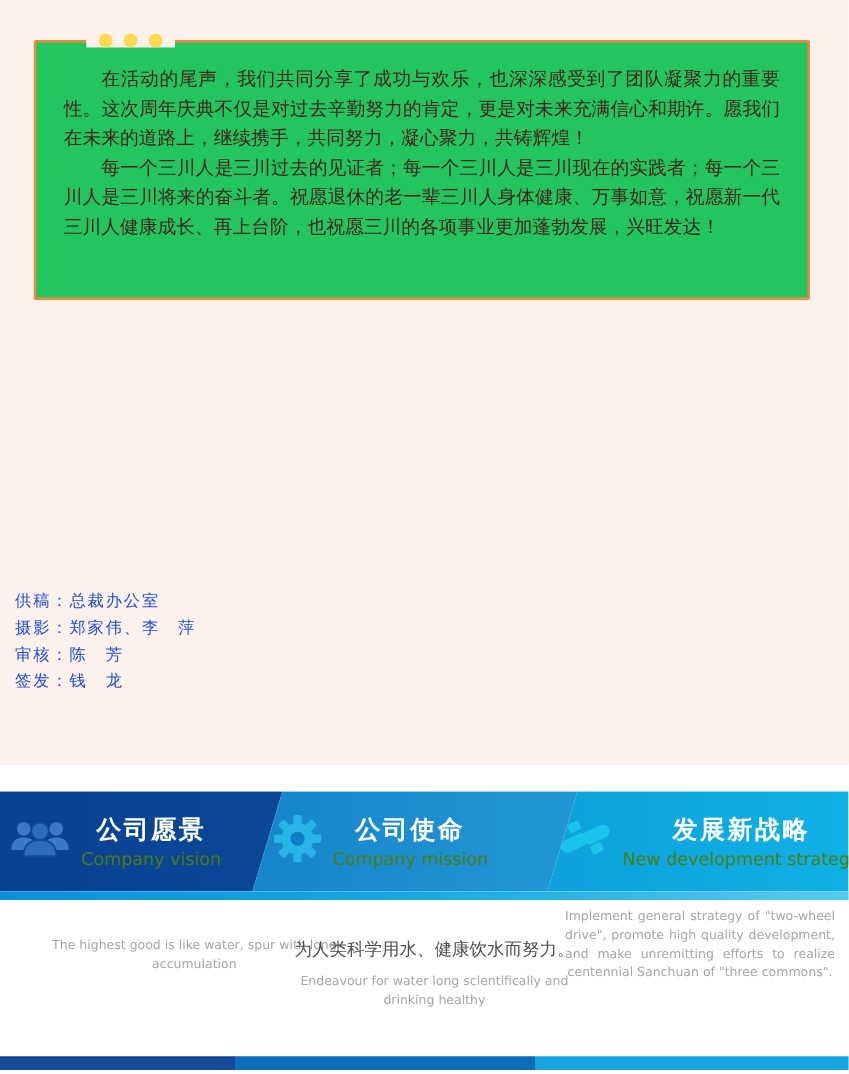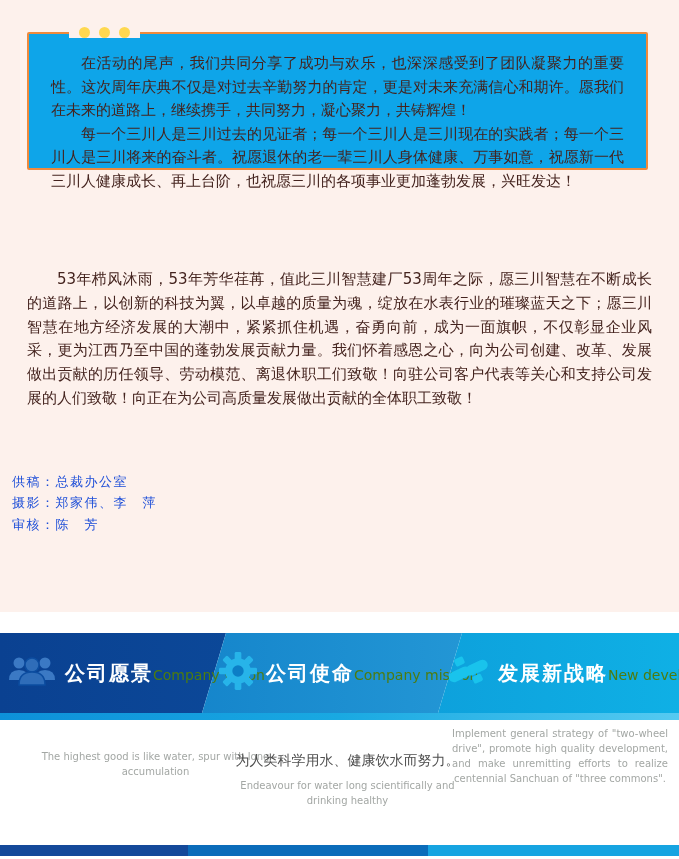--- a/index.html
+++ b/index.html
@@ -2,22 +2,22 @@
 <html><head>
 <meta charset="utf-8">
 <style>
   html,body{margin:0;padding:0}
   body{width:679px;height:859px;position:relative;background:#ffffff;
        font-family:"DejaVu Sans","Liberation Sans",sans-serif;overflow:hidden}
   .page{position:absolute;inset:0}
   .pink{position:absolute;top:0;left:0;width:679px;height:612px;background:#fdf1ec}
 
   
-  .qbox{position:absolute;top:32px;left:27px;width:621px;height:138px;
-        border:2px solid #ef8a3d;border-radius:2px;background:#0ea5e9;box-sizing:border-box}
+  .qbox{position:absolute;top:32px;left:27px;width:621px;height:208px;
+        border:2px solid #ef8a3d;border-radius:2px;background:#22c55e;box-sizing:border-box}
   .qdots{position:absolute;top:-7px;left:40px;background:#fdf1ec;padding:0 10px;display:flex;gap:9px}
   .qdot{width:11px;height:11px;border-radius:50%;background:#fed84f}
   .qtext{padding:18px 22px 0 22px;font-size:15px;line-height:23.6px;color:#44231e;text-align:justify}
   .qtext p{margin:0;text-indent:2em}
 
   
   .bodypar{position:absolute;top:268px;left:27px;width:625px;font-size:15px;
            line-height:23.8px;color:#44231e;text-align:justify}
   .bodypar p{margin:0;text-indent:2em}
 
@@ -30,21 +30,21 @@
   .bshape{position:absolute;top:0;left:0;width:679px;height:80px}
   .b1{background:linear-gradient(90deg,#0a4191,#0e55a6);clip-path:polygon(0 0,226px 0,202px 80px,0 80px)}
   .b2{background:linear-gradient(90deg,#0b79c4,#2ea4dd);clip-path:polygon(226px 0,462px 0,438px 80px,202px 80px)}
   .b3{background:linear-gradient(90deg,#0a86cc,#0fb0e5);clip-path:polygon(462px 0,679px 0,679px 80px,438px 80px)}
   .strip{position:absolute;top:713px;left:0;width:679px;height:7px;
          background:linear-gradient(90deg,#0d90d9,#19a9e2 50%,#55caf1)}
   .bcontent{position:absolute;top:633px;height:80px;display:flex;align-items:center;gap:9px}
   .bc1{left:8px}
   .bc2{left:219px}
   .bc3{left:447px}
-  .btext{display:flex;flex-direction:row;align-items:center}
+  .btext{display:flex;flex-direction:column;align-items:center}
   .btitle{font-size:20px;font-weight:bold;color:#ffffff;letter-spacing:2px;line-height:25px;white-space:nowrap}
   .bsub{font-size:14px;color:#4d7c0f;margin-top:4px;white-space:nowrap}
 
   
   .scol{position:absolute;text-align:center}
   .s1{left:28px;top:749px;width:255px}
   .s2{left:225px;top:749px;width:245px}
   .s3{left:452px;top:726px;width:216px}
   .szh{font-size:14px;color:#4e4e4e;line-height:22px;margin:0 0 7px 0}
   .sen{font-size:10px;color:#a3a7a4;line-height:15px;margin:0}
@@ -66,28 +66,26 @@
       <span class="qdot"></span>
       <span class="qdot"></span>
       <span class="qdot"></span>
     </div>
     <div class="qtext">
       <p>在活动的尾声，我们共同分享了成功与欢乐，也深深感受到了团队凝聚力的重要性。这次周年庆典不仅是对过去辛勤努力的肯定，更是对未来充满信心和期许。愿我们在未来的道路上，继续携手，共同努力，凝心聚力，共铸辉煌！</p>
       <p>每一个三川人是三川过去的见证者；每一个三川人是三川现在的实践者；每一个三川人是三川将来的奋斗者。祝愿退休的老一辈三川人身体健康、万事如意，祝愿新一代三川人健康成长、再上台阶，也祝愿三川的各项事业更加蓬勃发展，兴旺发达！</p>
     </div>
   </div>
 
-  <div class="bodypar">
-    <p>53年栉风沐雨，53年芳华荏苒，值此三川智慧建厂53周年之际，愿三川智慧在不断成长的道路上，以创新的科技为翼，以卓越的质量为魂，绽放在水表行业的璀璨蓝天之下；愿三川智慧在地方经济发展的大潮中，紧紧抓住机遇，奋勇向前，成为一面旗帜，不仅彰显企业风采，更为江西乃至中国的蓬勃发展贡献力量。我们怀着感恩之心，向为公司创建、改革、发展做出贡献的历任领导、劳动模范、离退休职工们致敬！向驻公司客户代表等关心和支持公司发展的人们致敬！向正在为公司高质量发展做出贡献的全体职工致敬！</p>
-  </div>
 
   <div class="credits">
     <div><span>供稿：</span><span>总裁办公室</span></div>
     <div><span>摄影：</span><span>郑家伟、李　萍</span></div>
     <div><span>审核：</span><span>陈　芳</span></div>
+    <div><span>签发：</span><span>钱　龙</span></div>
   </div>
 
   <div class="banners">
     <div class="bshape b1"></div>
     <div class="bshape b2"></div>
     <div class="bshape b3"></div>
   </div>
 
   <div class="bcontent bc1">
     <span>

